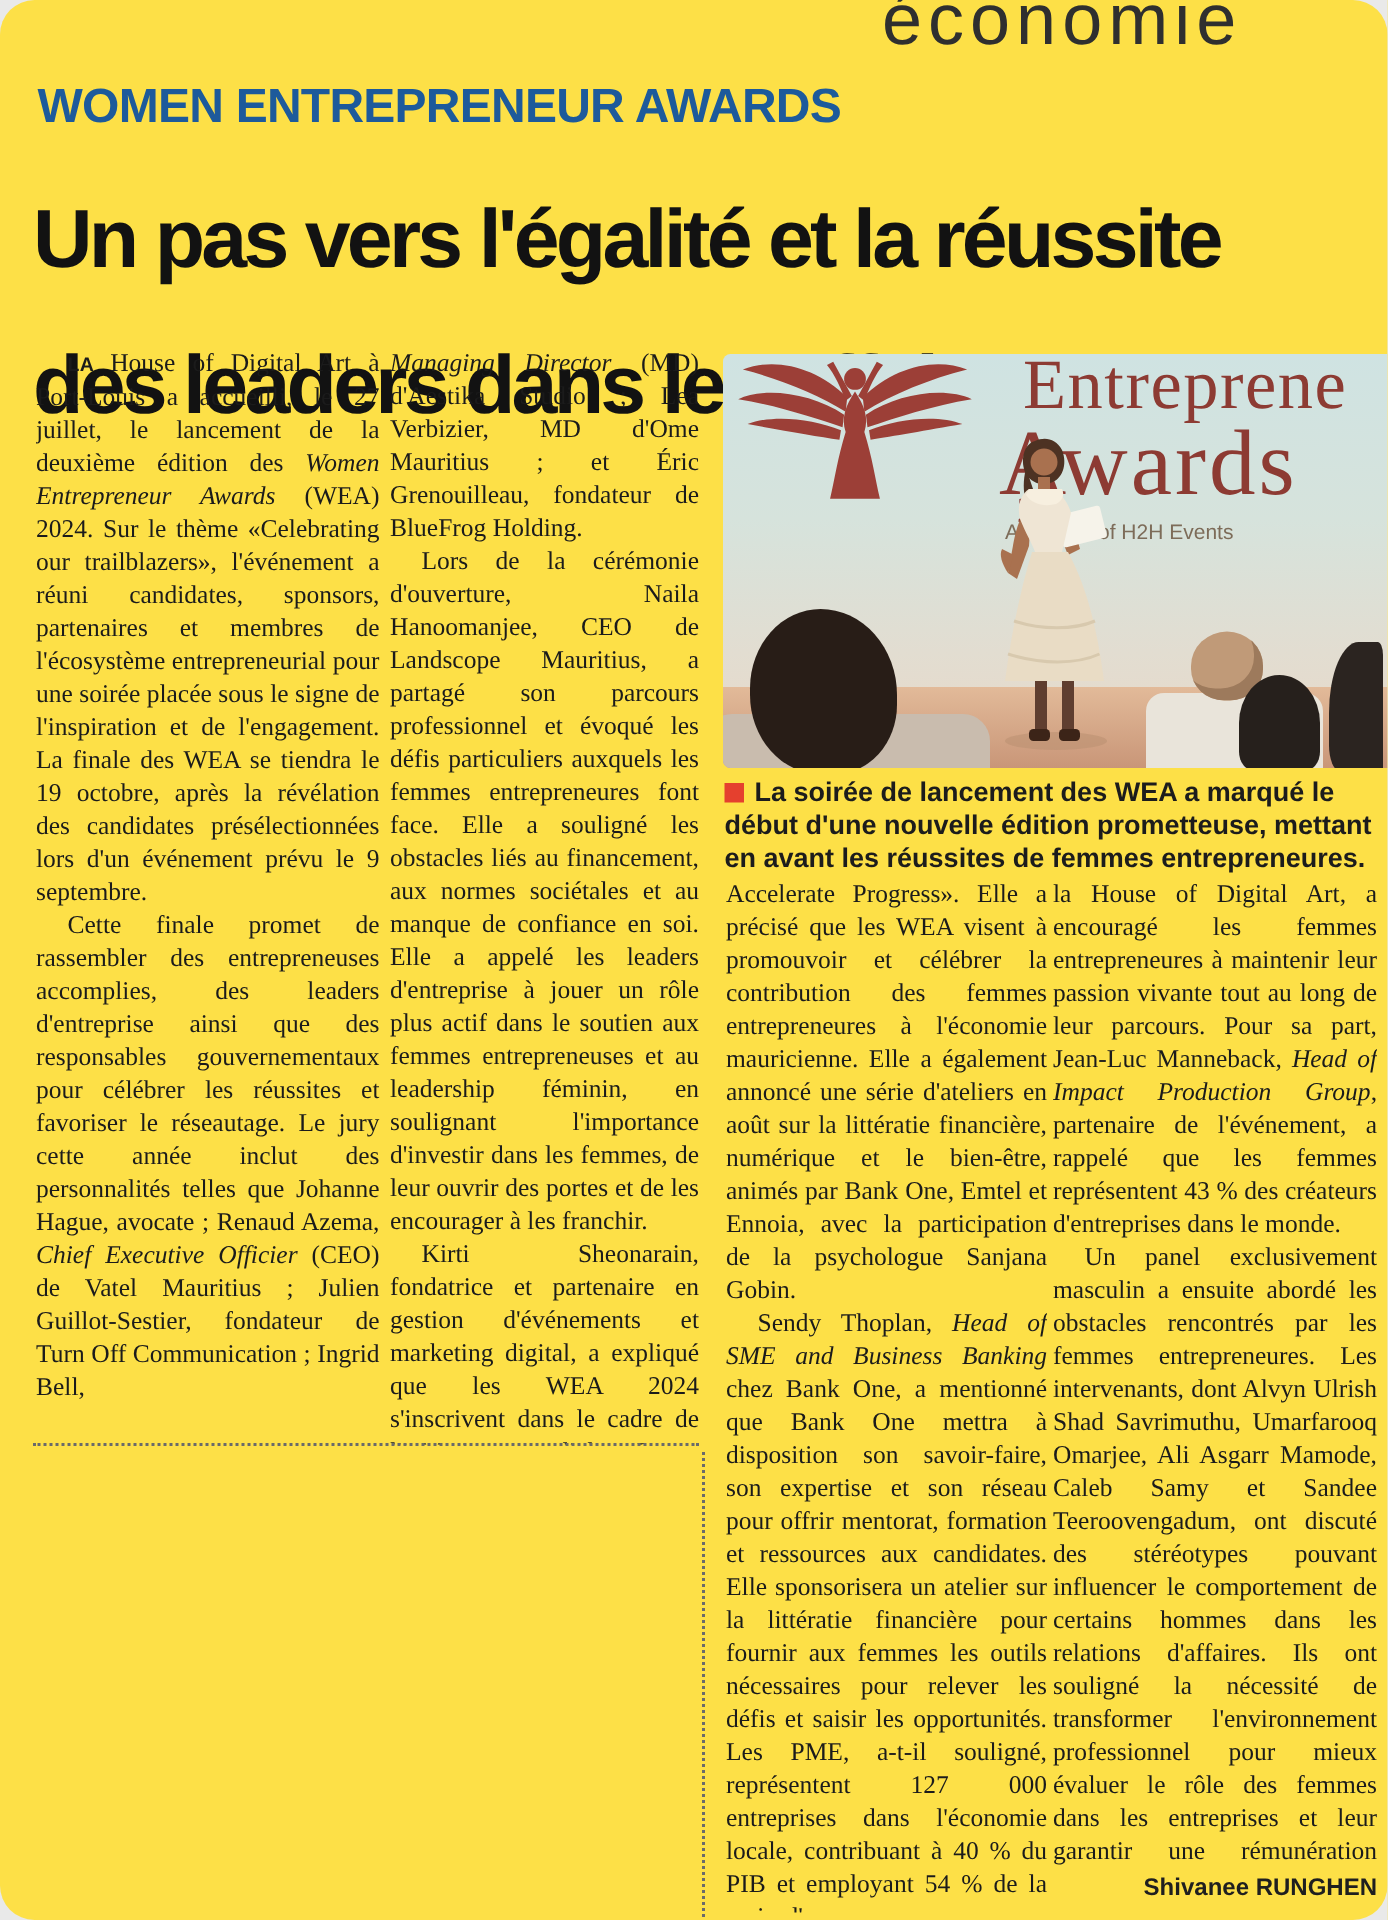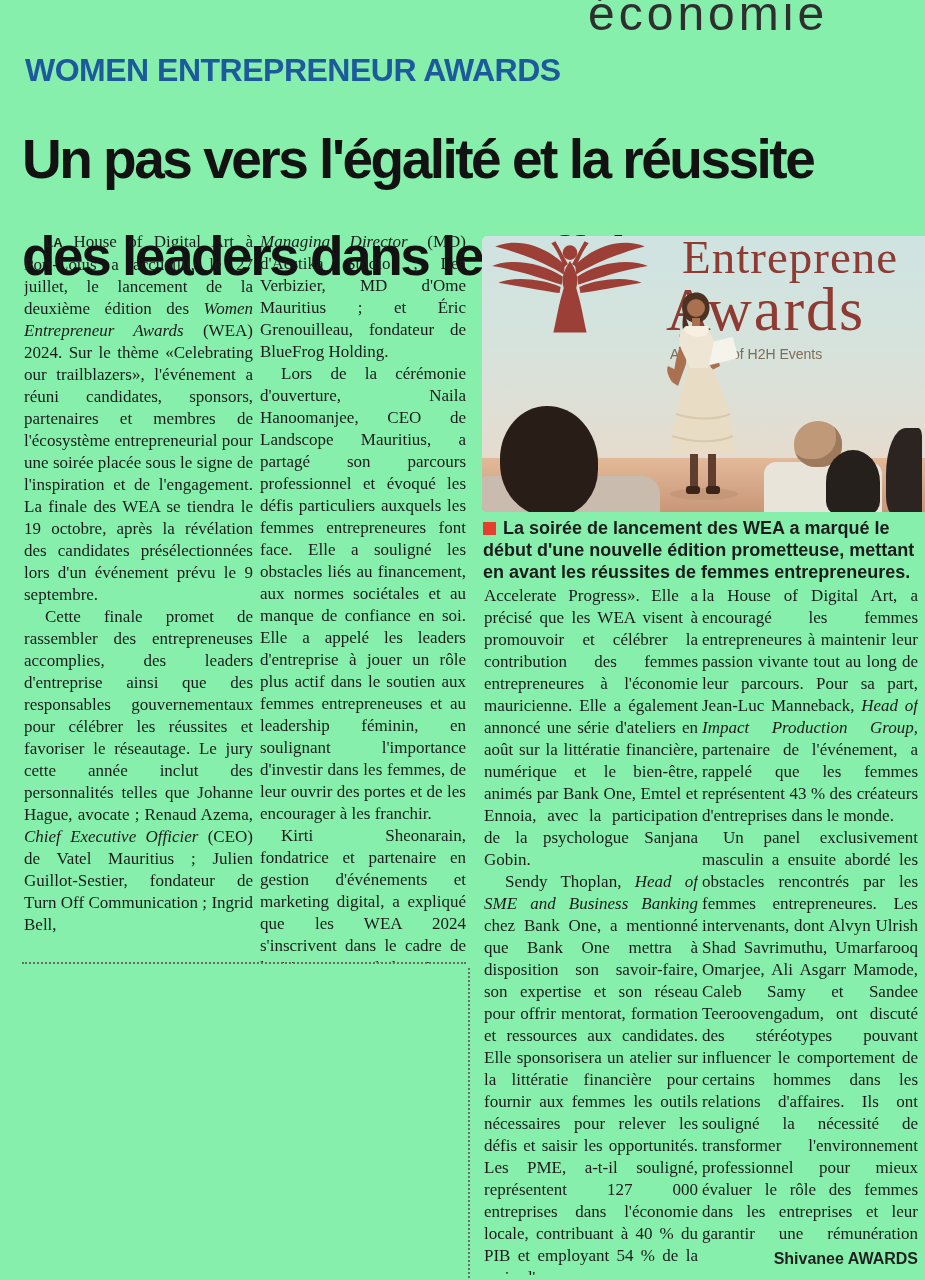--- a/index.html
+++ b/index.html
@@ -1,17 +1,17 @@
 <!DOCTYPE html>
 <html><head>
 <meta charset="utf-8">
 <style>
   html,body{margin:0;padding:0;background:#e9e9e9;}
-  .page{position:relative;width:925px;height:1280px;background:#86efac;overflow:hidden;
-        font-family:"Liberation Serif",serif;color:#1b1b1b;margin:0 auto;}
+  .page{position:relative;width:925px;height:1280px;background:#fde047;overflow:hidden;
+        font-family:"Liberation Serif",serif;color:#1b1b1b;margin:0 auto;border-radius:23px;}
 
   
   .section-label{position:absolute;left:588px;top:-14px;font-family:"Liberation Sans",sans-serif;
         font-weight:400;font-size:48px;letter-spacing:4px;color:#2f2f2f;}
 
   .kicker{position:absolute;left:25px;top:52px;font-family:"Liberation Sans",sans-serif;
         font-weight:700;font-size:32px;letter-spacing:-0.5px;color:#1d5a9b;}
 
   .headline{position:absolute;left:22px;top:92px;width:900px;margin:0;
         font-family:"Liberation Sans",sans-serif;font-weight:700;font-size:55px;
@@ -160,15 +160,15 @@
     </svg>
   </div>
 
   <div class="caption">
     <span class="caption-bullet"></span><span>La soirée de lancement des WEA a marqué le début d'une nouvelle édition prometteuse, mettant en avant les réussites de femmes entrepreneures.</span>
   </div>
 
   <div class="h-dotted"></div>
   <div class="v-dotted"></div>
 
-  <div class="byline">Shivanee AWARDS</div>
+  <div class="byline">Shivanee RUNGHEN</div>
 
 </div>
 
 </body></html>

